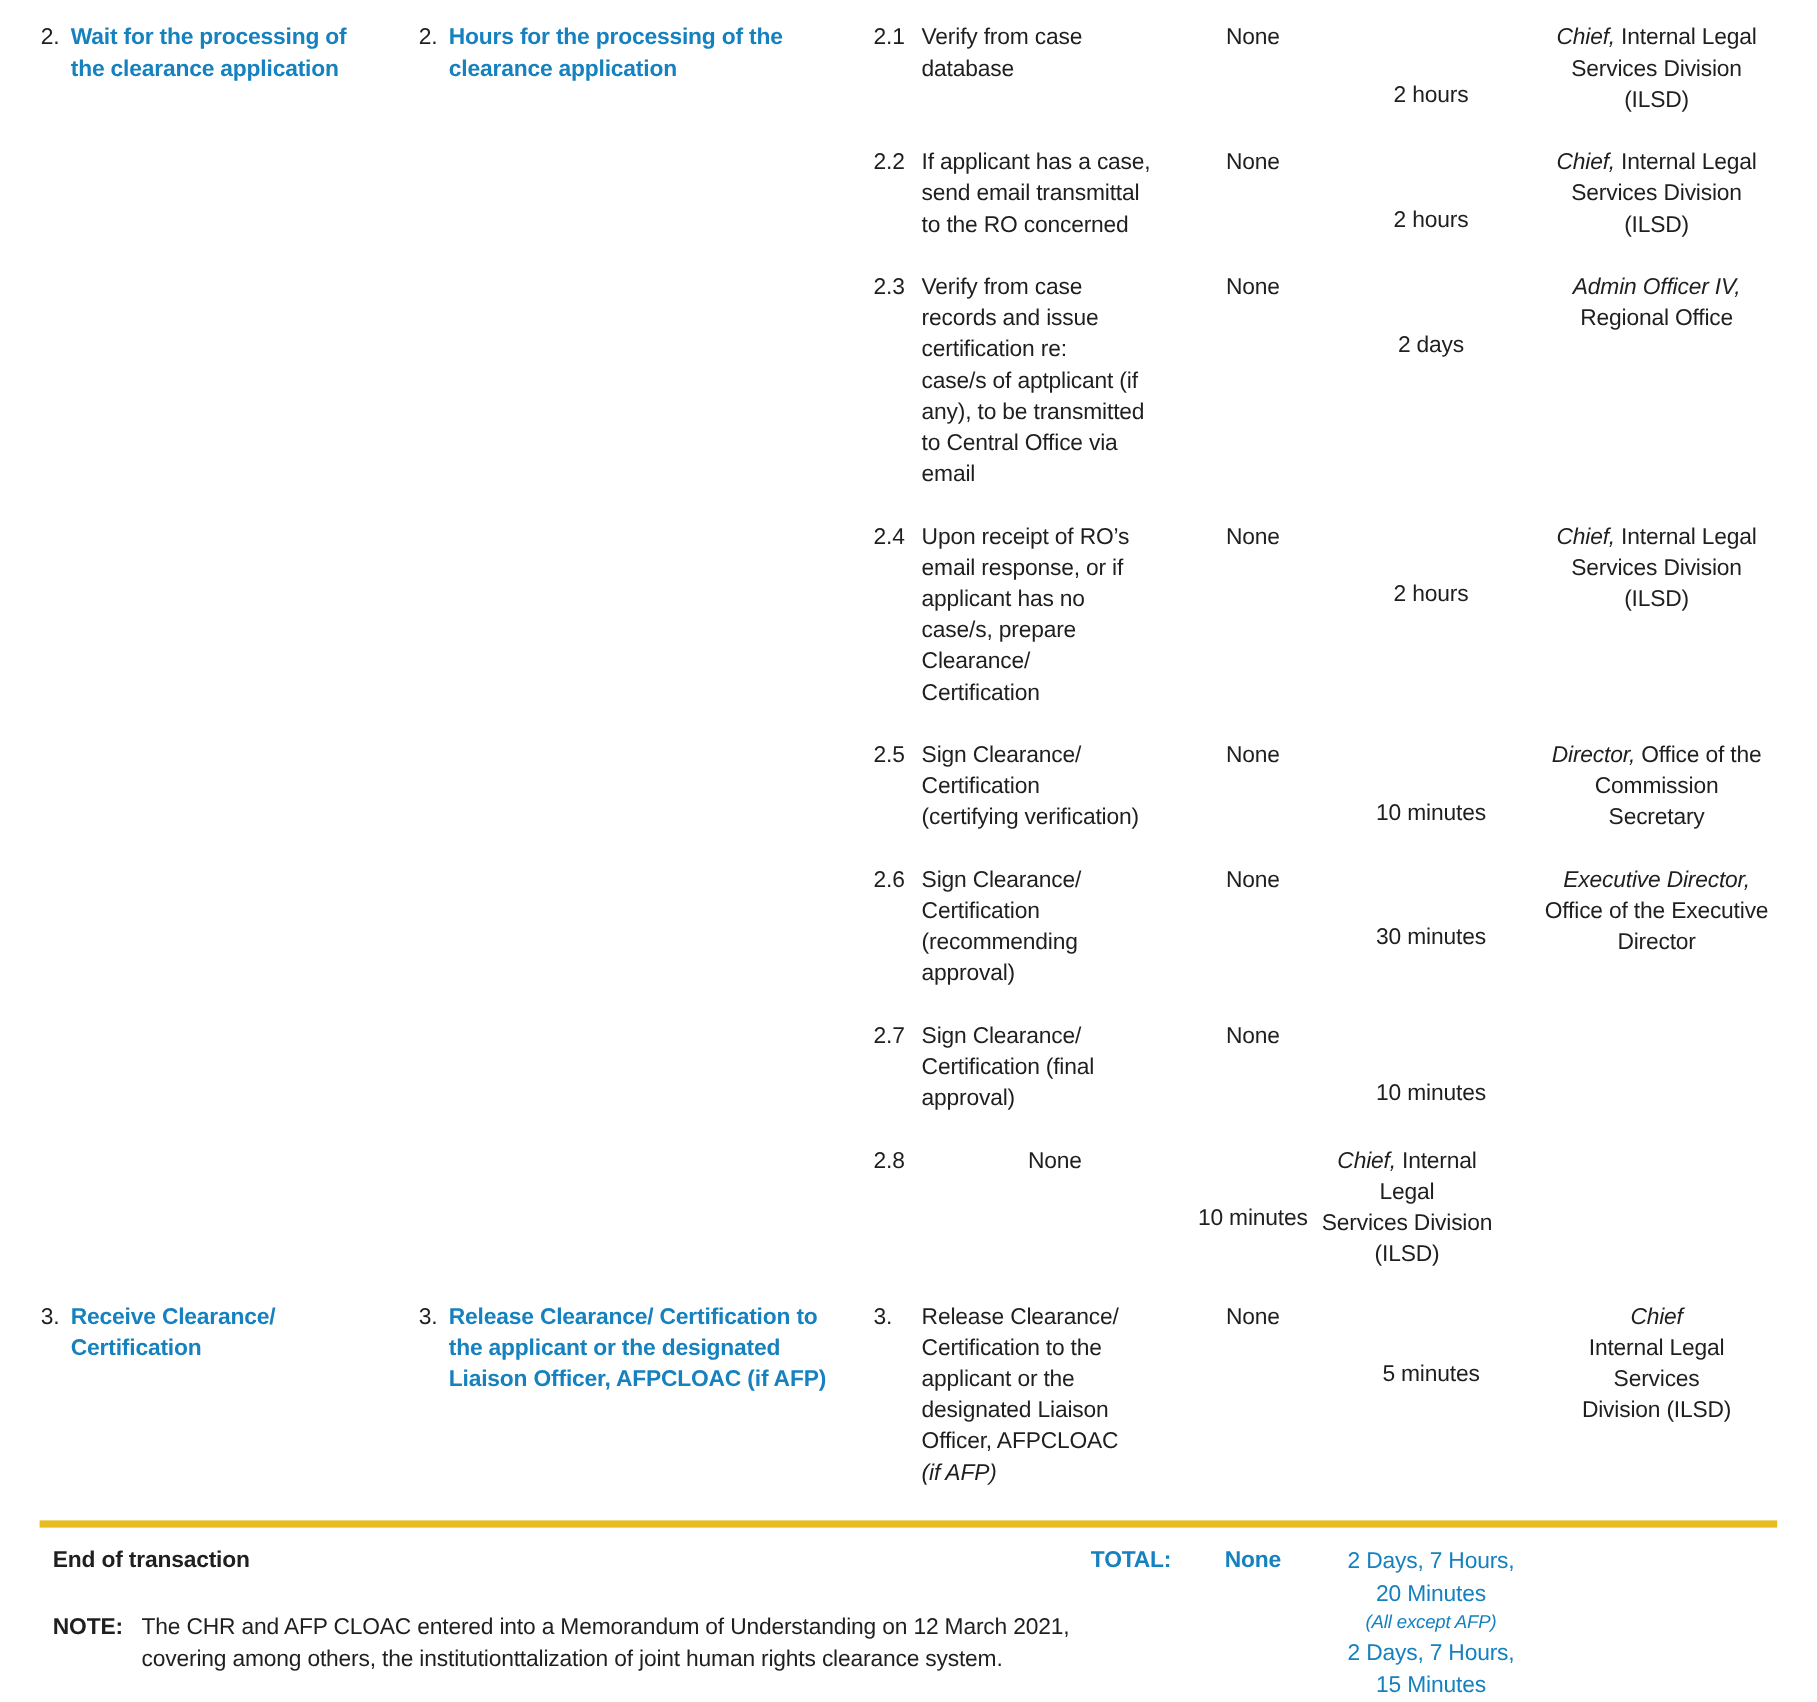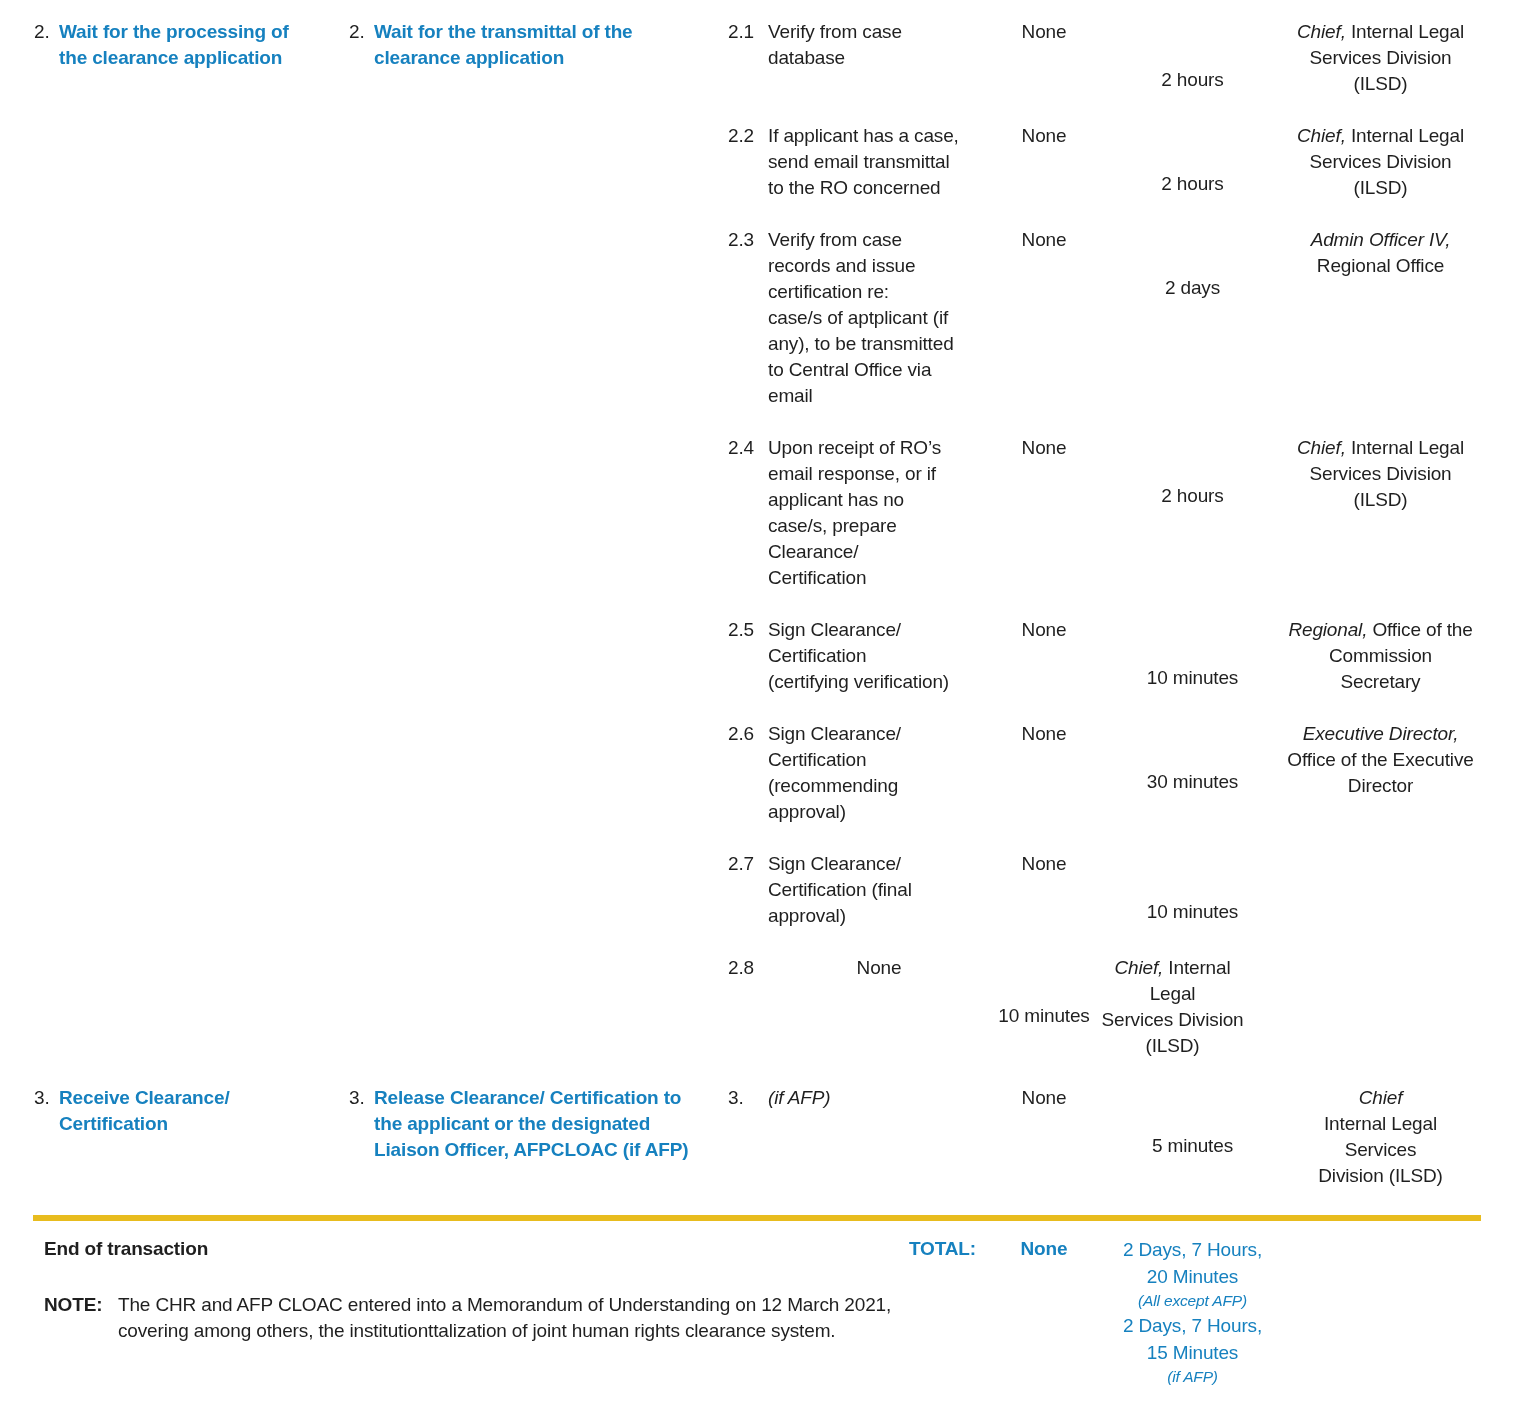--- a/index.html
+++ b/index.html
@@ -97,21 +97,21 @@
 <div class="page">
 
   <section class="step-block">
     <div class="col-client">
       <span class="step-num">2.</span>
       <div class="step-text">Wait for the processing of
 the clearance application</div>
     </div>
     <div class="col-agency">
       <span class="step-num">2.</span>
-      <div class="step-text">Wait for the transmittal of the
+      <div class="step-text">Hours for the processing of the
 clearance application</div>
     </div>
     <div class="col-substeps">
 
       <div class="substep">
         <div class="sub-num">2.1</div>
         <div class="sub-action">Verify from case
 database</div>
         <div class="sub-fees">None</div>
         <div class="sub-time">2 hours</div>
@@ -162,21 +162,21 @@
 (ILSD)</span></div>
       </div>
 
       <div class="substep">
         <div class="sub-num">2.5</div>
         <div class="sub-action">Sign Clearance/
 Certification
 (certifying verification)</div>
         <div class="sub-fees">None</div>
         <div class="sub-time">10 minutes</div>
-        <div class="sub-person"><span class="it">Regional,</span><span> Office of the
+        <div class="sub-person"><span class="it">Director,</span><span> Office of the
 Commission
 Secretary</span></div>
       </div>
 
       <div class="substep">
         <div class="sub-num">2.6</div>
         <div class="sub-action">Sign Clearance/
 Certification
 (recommending
 approval)</div>
@@ -216,21 +216,26 @@
     </div>
     <div class="col-agency">
       <span class="step-num">3.</span>
       <div class="step-text">Release Clearance/ Certification to
 the applicant or the designated
 Liaison Officer, AFPCLOAC (if AFP)</div>
     </div>
     <div class="col-substeps">
       <div class="substep">
         <div class="sub-num">3.</div>
-        <div class="sub-action"><span class="it">(if AFP)</span></div>
+        <div class="sub-action"><span>Release Clearance/
+Certification to the
+applicant or the
+designated Liaison
+Officer, AFPCLOAC
+</span><span class="it">(if AFP)</span></div>
         <div class="sub-fees">None</div>
         <div class="sub-time">5 minutes</div>
         <div class="sub-person"><span class="it">Chief</span><span>
 Internal Legal Services
 Division (ILSD)</span></div>
       </div>
     </div>
   </section>
 
   <div class="divider"></div>

